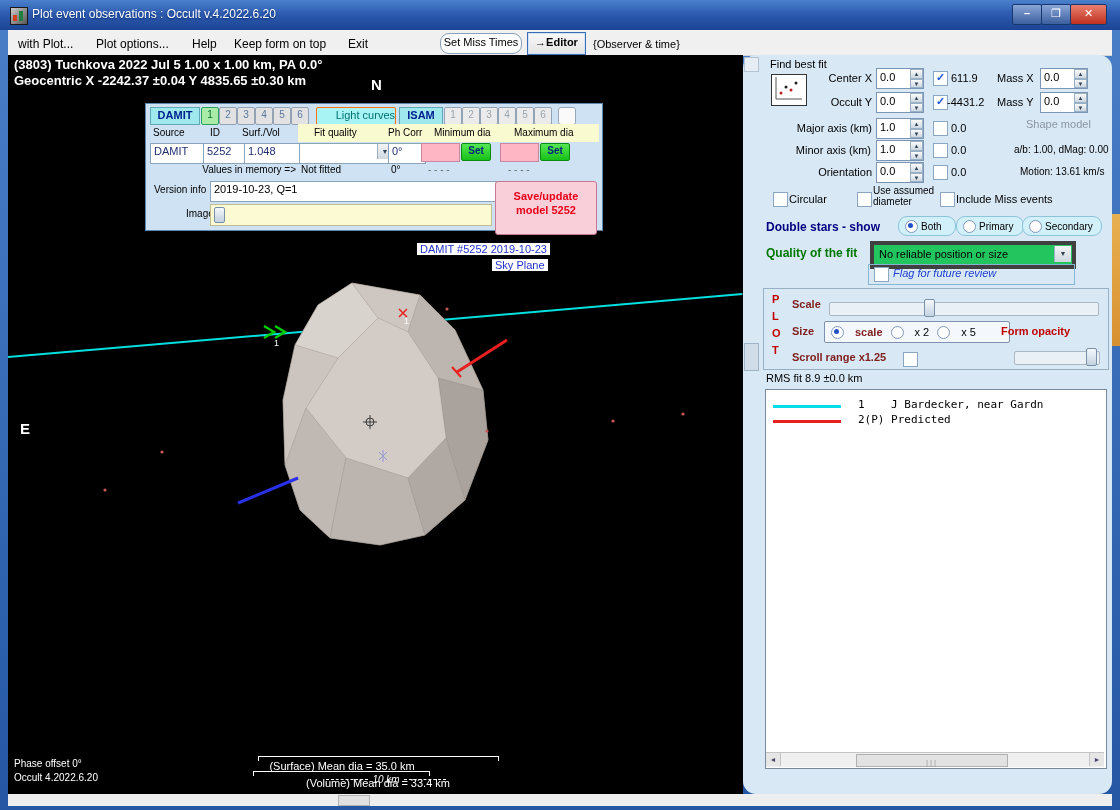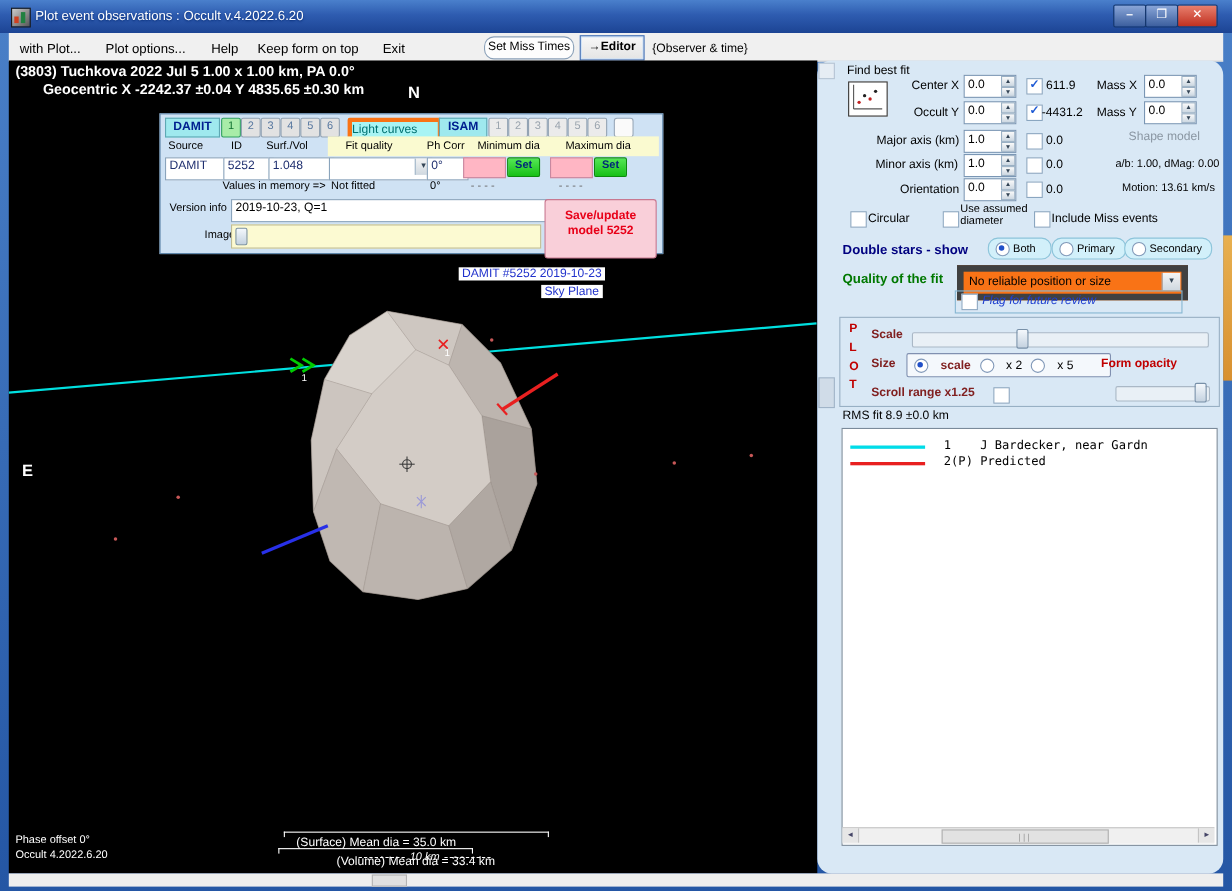--- a/index.html
+++ b/index.html
@@ -15,21 +15,21 @@
   .winbtn.close::after{content:"✕";}
   .menuitem{position:absolute;top:7px;font-size:12px;color:#000;white-space:nowrap;cursor:default;}
   .btn-pill{position:absolute;background:#fdfdfd;border:1px solid #8aa0b8;border-radius:9px;font-size:11px;text-align:center;line-height:17px;}
   .btn-editor{position:absolute;background:linear-gradient(#f8f8f8,#e4e4e4);border:1px solid #3c6cb4;box-shadow:inset 0 0 0 1px #cfe2f6;font-size:11px;font-weight:bold;text-align:center;line-height:19px;}
   .whead{position:absolute;color:#fff;font-weight:bold;font-size:13px;white-space:nowrap;z-index:4;}
   .wtext{position:absolute;color:#fff;font-size:10px;white-space:nowrap;z-index:4;}
   .cy{position:absolute;background:#9fe9ee;color:#002090;font-weight:bold;font-size:11px;text-align:center;border:1px solid #5fa8b4;line-height:14px;}
   .nbtn{position:absolute;width:16px;height:16px;font-size:10px;text-align:center;line-height:14px;border:1px solid #93a3b3;background:#e2e2e2;color:#5878a0;border-radius:2px;}
   .nbtn.sel{background:#a8eca8;border:1px solid #2fa060;color:#0e7030;}
   .nbtn.dis{color:#9aa4ae;background:#ebebeb;}
-  .ltc{position:absolute;background:#a8f4f4;color:#007070;border:4px solid #f97316;border-radius:2px;font-size:11px;text-align:left;line-height:14px;}
+  .ltc{position:absolute;background:#a8f4f4;color:#007070;border:1px solid #f97316;border-radius:2px;font-size:11px;text-align:right;line-height:14px;}
   .fld{position:absolute;background:#fff;border:1px solid #8aa4bc;font-size:11px;color:#203070;padding:1px 3px;white-space:nowrap;overflow:hidden;}
   .pinkfld{position:absolute;background:#ffb6c4;border:1px solid #c888a0;}
   .setbtn{position:absolute;background:linear-gradient(#55e855,#17c017);border:1px solid #0c8a0c;color:#002878;font-weight:bold;font-size:10px;text-align:center;line-height:14px;border-radius:2px;}
   .savebtn{position:absolute;background:#f9cfd9;border:1px solid #c87890;border-radius:3px;color:#e80018;font-weight:bold;font-size:11px;text-align:center;padding-top:7px;line-height:14px;}
   .skylbl{position:absolute;background:#fff;color:#2233cc;font-size:11px;padding:0 3px;z-index:5;white-space:nowrap;}
   .bracket{position:absolute;height:4px;border-top:1px solid #fff;border-left:1px solid #fff;border-right:1px solid #fff;z-index:4;}
   .spin{position:absolute;background:#fff;border:1px solid #7a96b4;display:flex;align-items:stretch;}
   .spin .val{flex:1;font-size:11px;padding:2px 0 0 3px;}
   .sarr{width:13px;display:flex;flex-direction:column;}
   .sarr i{flex:1;font-style:normal;font-size:6px;line-height:8px;text-align:center;color:#345;background:linear-gradient(#fafafa,#cdd8e2);border:1px solid #9ab0c4;overflow:hidden;}
@@ -70,21 +70,21 @@
     <span class="menuitem" style="left:226px;">Keep form on top</span>
     <span class="menuitem" style="left:340px;">Exit</span>
     <div class="btn-pill" style="left:432px;top:3px;width:80px;height:19px;">Set Miss Times</div>
     <div class="btn-editor" style="left:519px;top:2px;width:57px;height:21px;">→Editor</div>
     <span class="menuitem" style="left:585px;font-size:11px;top:8px;">{Observer &amp; time}</span>
   </div>
 
   <div class="abs" style="left:8px;top:55px;width:735px;height:739px;background:#000;overflow:hidden;">
 
     <div class="whead" style="left:6px;top:2px;">(3803) Tuchkova  2022 Jul 5   1.00 x 1.00 km, PA 0.0°</div>
-    <div class="whead" style="left:6px;top:18px;margin-left:25px;">Geocentric X  -2242.37 ±0.04 Y 4835.65 ±0.30 km</div>
+    <div class="whead" style="left:6px;top:18px;">Geocentric X  -2242.37 ±0.04 Y 4835.65 ±0.30 km</div>
     <div class="whead" style="left:363px;top:21px;font-size:15px;">N</div>
     <div class="whead" style="left:12px;top:365px;font-size:15px;">E</div>
 
     <div class="abs" style="left:0;top:301px;width:737px;height:2px;background:#00e0e0;transform:rotate(-4.9deg);transform-origin:0 50%;z-index:1;"></div>
 
     <svg class="abs" style="left:242px;top:205px;z-index:2;" width="260" height="300" viewBox="0 0 260 300">
       <polygon points="102,23 170,35 205,70 233,130 238,180 215,240 175,275 130,285 80,278 50,250 35,205 33,140 45,85 68,45" fill="#c6beb8" stroke="#8a827c" stroke-width="1"></polygon>
       <g stroke="rgba(110,100,92,0.25)" stroke-width="0.6">
         <polygon points="68,45 102,23 128,58 88,98 45,85" fill="#d9d3cd"></polygon>
         <polygon points="102,23 170,35 158,72 128,58" fill="#cec7c1"></polygon>
@@ -307,21 +307,21 @@
     <div class="pill" style="left:213px;top:161px;width:54px;">
       <span class="rad"></span>
       <span>Primary</span>
     </div>
     <div class="pill" style="left:279px;top:161px;width:66px;">
       <span class="rad"></span>
       <span>Secondary</span>
     </div>
 
     <div class="lbl greentxt" style="left:23px;top:191px;font-size:12px;">Quality of the fit</div>
-    <div class="abs" style="left:127px;top:186px;width:198px;height:20px;background:#f97316;border:6px solid #404040;">
+    <div class="abs" style="left:127px;top:186px;width:198px;height:20px;background:#22c55e;border:4px solid #404040;">
       <span class="lbl" style="left:5px;top:3px;">No reliable position or size</span>
       <div class="abs" style="right:1px;top:1px;width:16px;height:16px;background:linear-gradient(#f4f4f4,#cfd8e0);border-left:1px solid #9ab0c4;font-size:7px;text-align:center;line-height:16px;color:#345;">▼</div>
     </div>
 
     <div class="abs" style="left:125px;top:209px;width:205px;height:19px;border:1px solid #86b6d2;">
       <div class="cb" style="left:5px;top:2px;"></div>
       <div class="lbl" style="left:24px;top:2px;font-style:italic;color:#2040d0;">Flag for future review</div>
     </div>
 
     <div class="abs" style="left:20px;top:233px;width:344px;height:80px;border:1px solid #98b0c4;">

